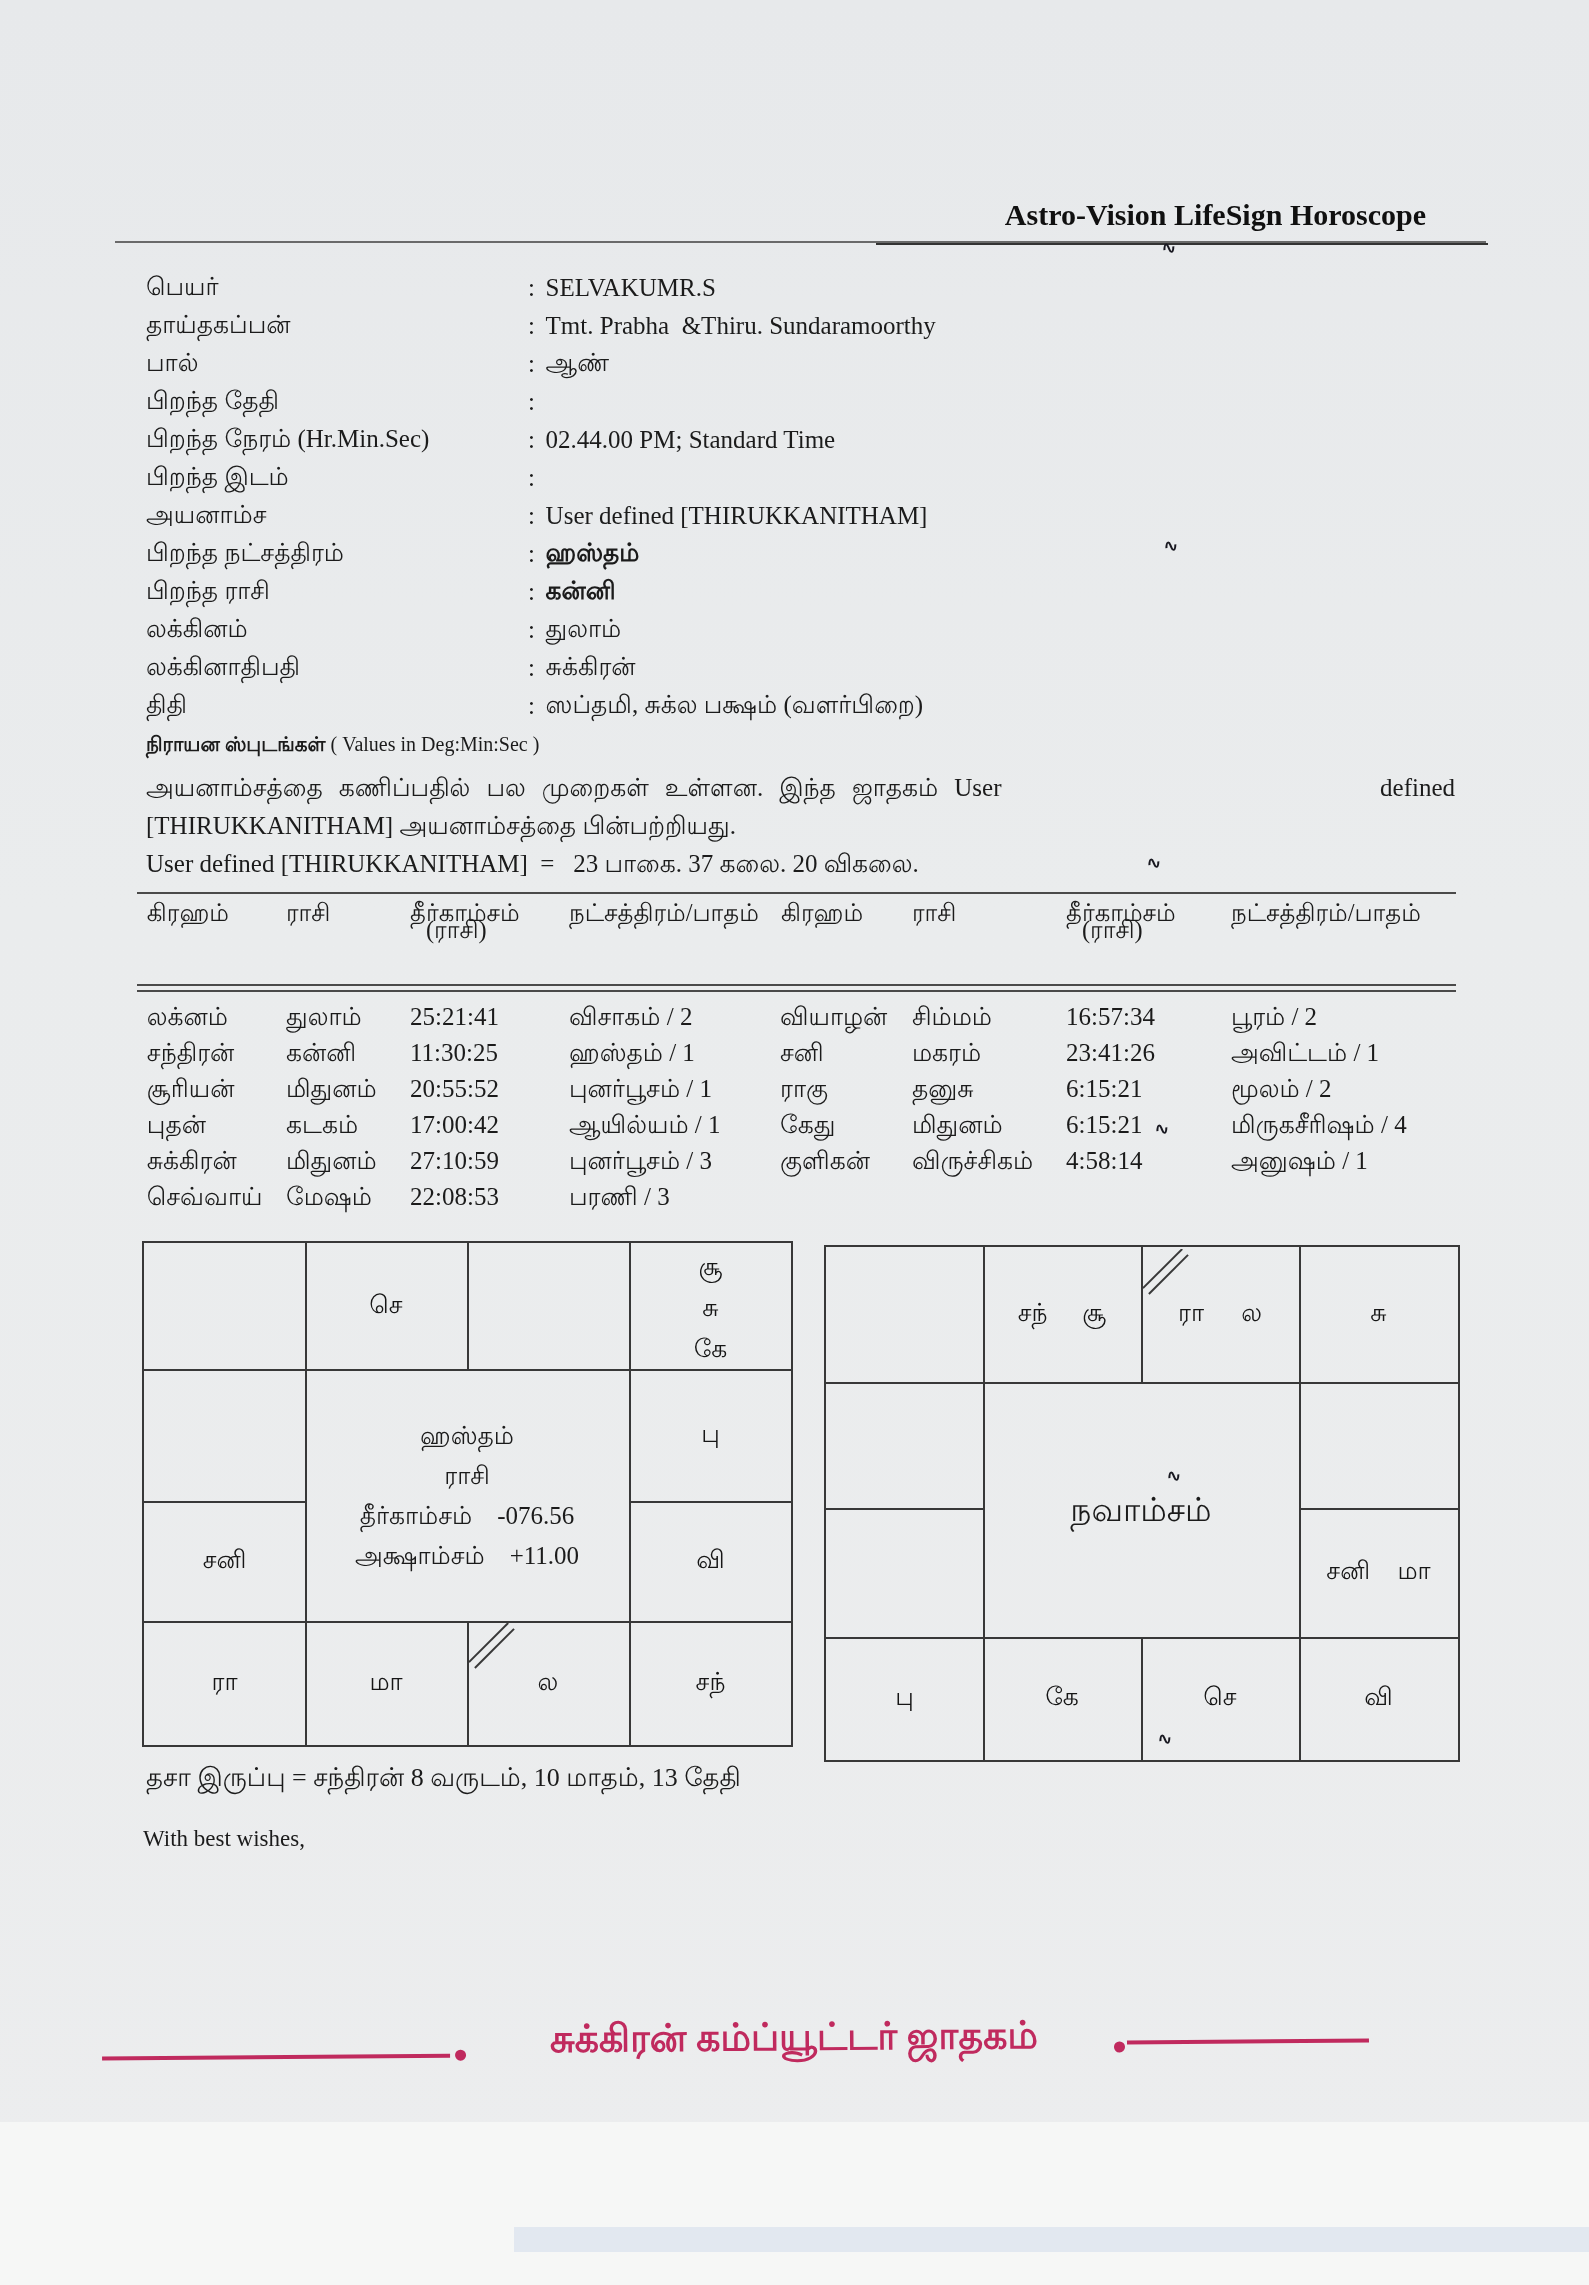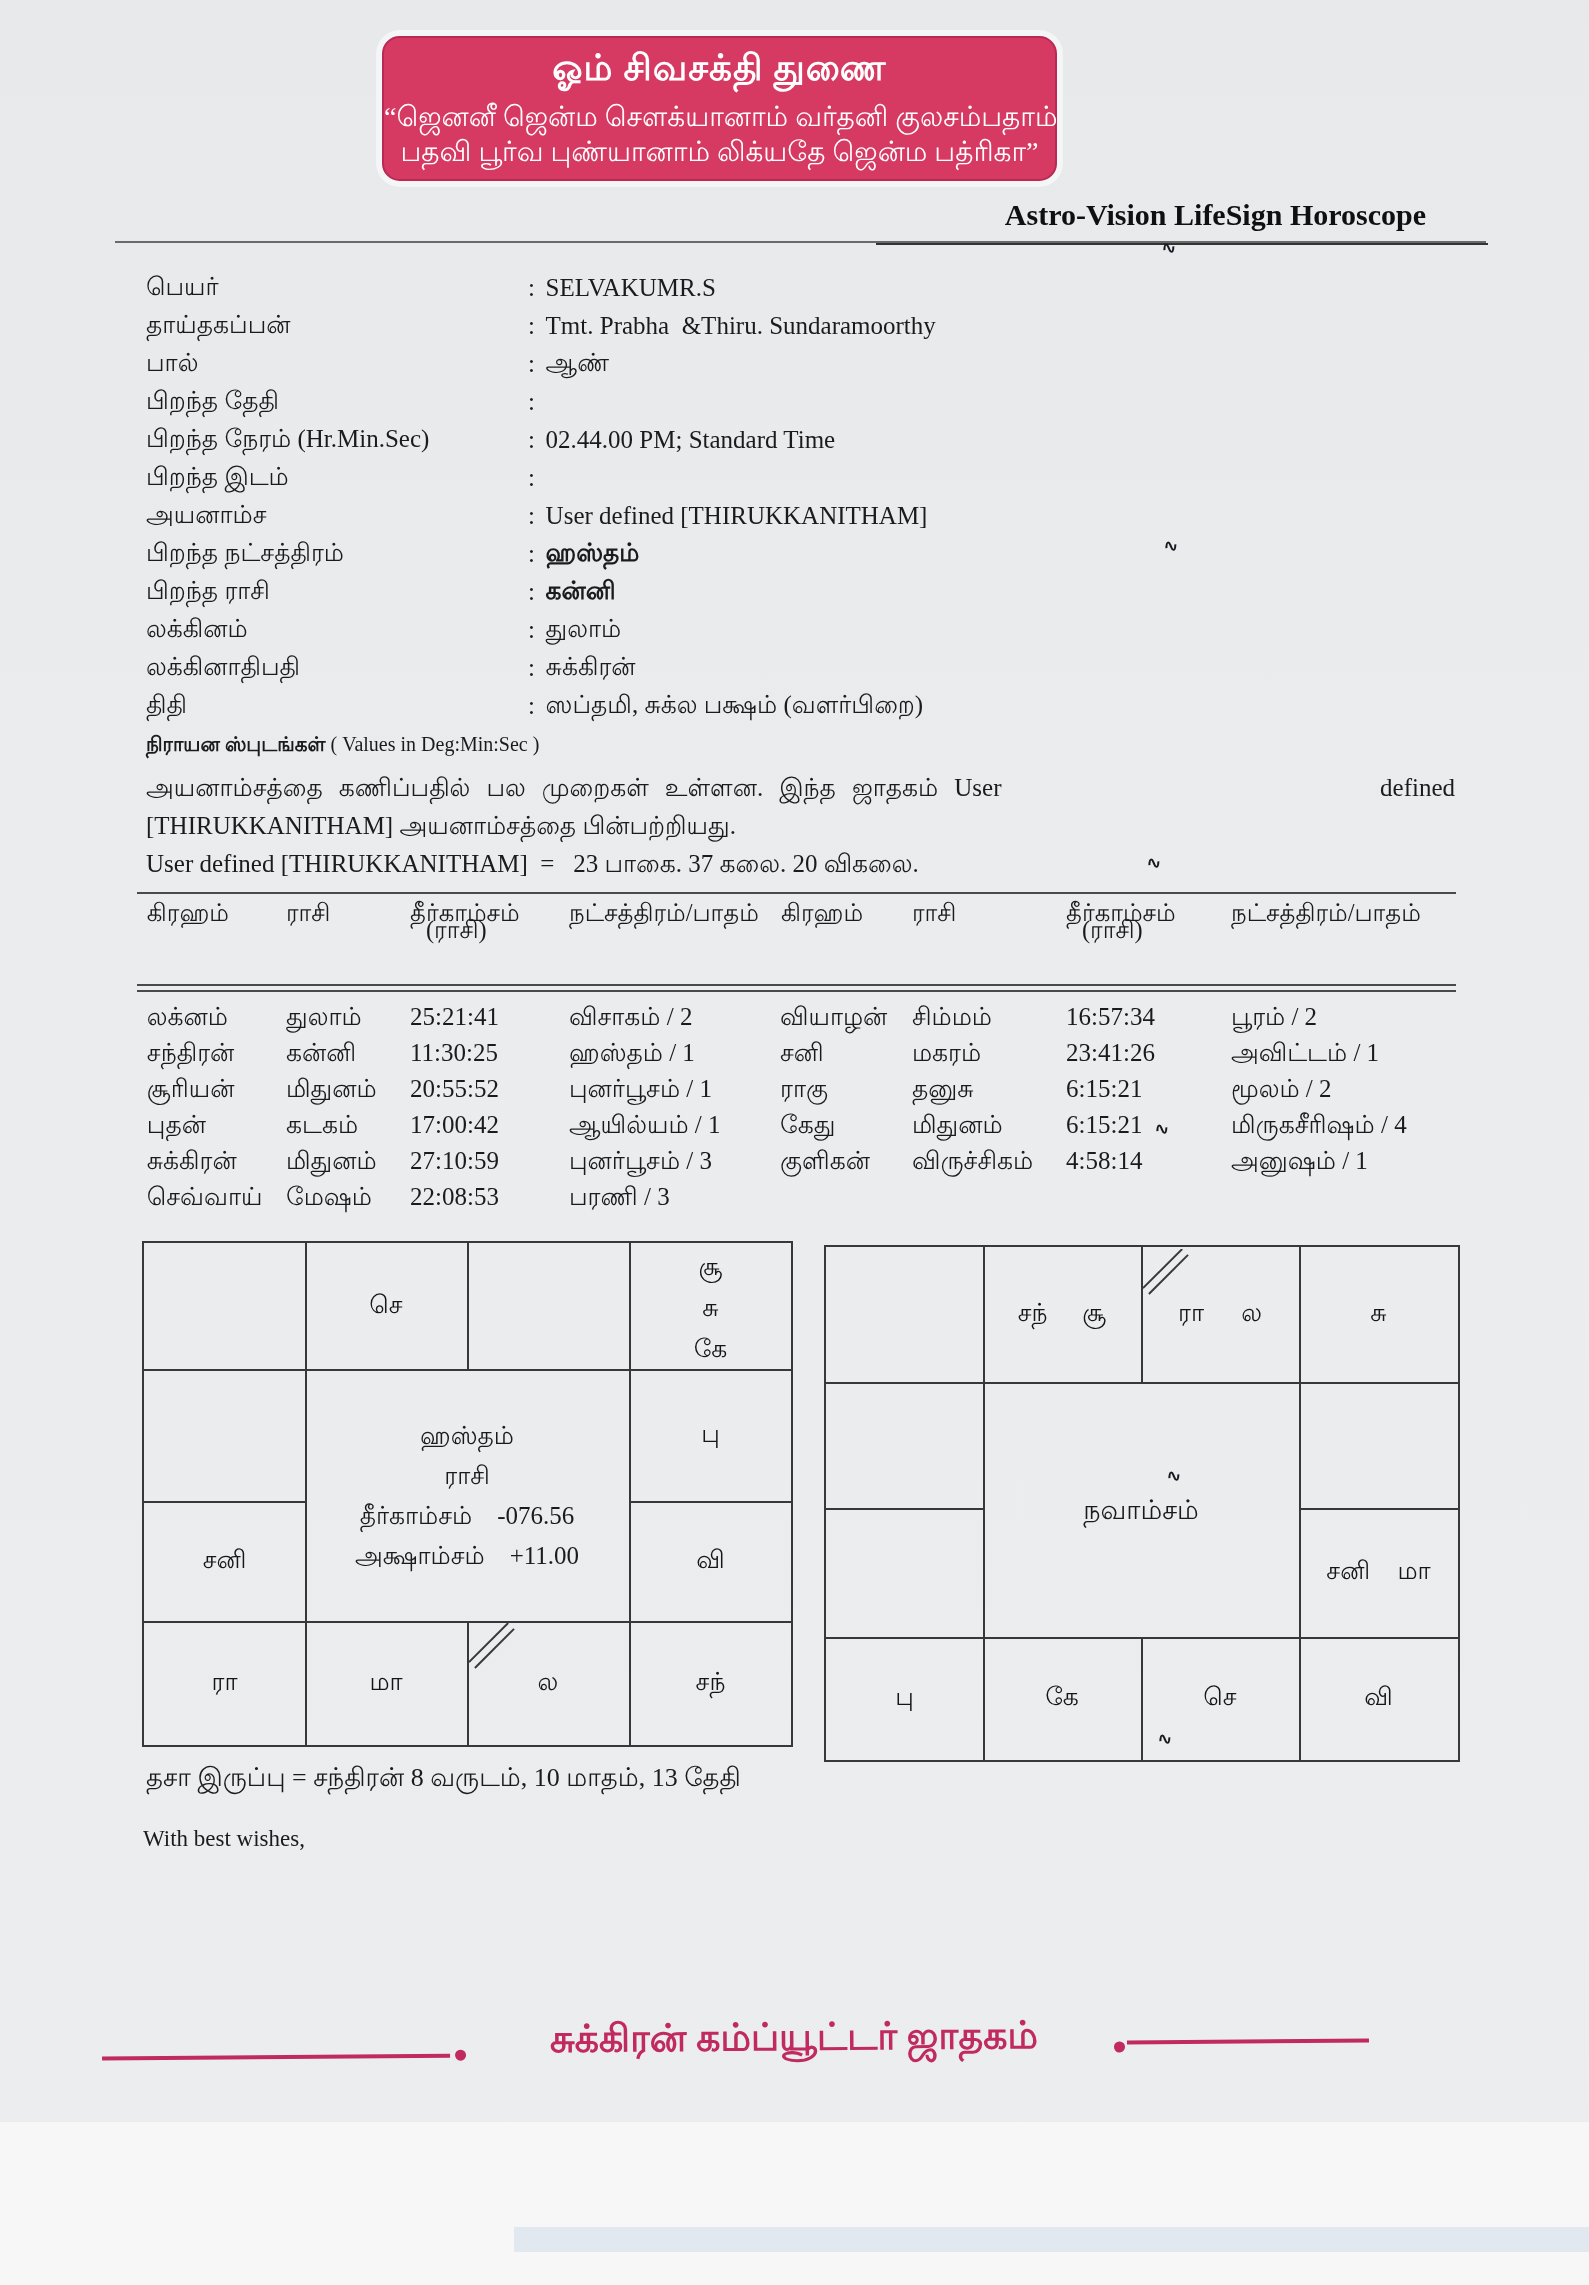--- a/index.html
+++ b/index.html
@@ -93,25 +93,20 @@
   .bg-bottom{ position:absolute; left:0; top:2122px; width:1590px; height:164px; background:#f6f7f6; }
   .bg-band{ position:absolute; left:514px; top:2227px; width:1076px; height:25px; background:#e2e8f0; }
   .pen-mark{ position:absolute; font-size:18.5px; font-weight:bold; color:#181820;
              transform:rotate(-10deg); font-family:"DejaVu Sans",sans-serif; }
 </style>
 </head>
 <body>
 
 <div class="page">
 
-  <div class="pink-box">
-    <div class="inv">ஓம் சிவசக்தி துணை</div>
-    <div class="q q1">“ஜெனனீ ஜென்ம செளக்யானாம் வர்தனி குலசம்பதாம்</div>
-    <div class="q">பதவி பூர்வ புண்யானாம் லிக்யதே ஜென்ம பத்ரிகா”</div>
-  </div>
 
   <div class="main-title">Astro-Vision LifeSign Horoscope</div>
   <div class="title-rule"></div>
   <div class="title-rule2"></div>
 
   <div class="details">
     <div class="drow">
         <span class="dlabel">பெயர்</span>
         <span class="dsep">:</span>
         <span class="dvalue">SELVAKUMR.S</span>
@@ -335,21 +330,21 @@
     <div class="cell" style="left:0;top:390px;width:157px;height:123px;">பு</div>
     <div class="cell" style="left:157px;top:390px;width:158px;height:123px;">கே</div>
     <div class="cell" style="left:315px;top:390px;width:158px;height:123px;">செ</div>
     <div class="cell" style="left:473px;top:390px;width:159px;height:123px;">வி</div>
 
     <svg class="lagna-mark" style="left:317px;top:2px;" width="47" height="47" viewBox="0 0 48 48">
       <line x1="0" y1="40" x2="40" y2="0" stroke="#383838" stroke-width="2"></line>
       <line x1="6" y1="46" x2="46" y2="6" stroke="#383838" stroke-width="2"></line>
     </svg>
 
-    <div class="center-block" style="left:157px;top:137px;width:316px;height:252px;font-size:27px;">
+    <div class="center-block" style="left:157px;top:137px;width:316px;height:252px;font-size:33px;">
       <div>நவாம்சம்</div>
     </div>
   </div>
 
   <div class="dasa">தசா இருப்பு = சந்திரன் 8 வருடம், 10 மாதம், 13 தேதி</div>
   <div class="wishes">With best wishes,</div>
 
   <div class="bg-bottom"></div>
   <div class="bg-band"></div>
 

